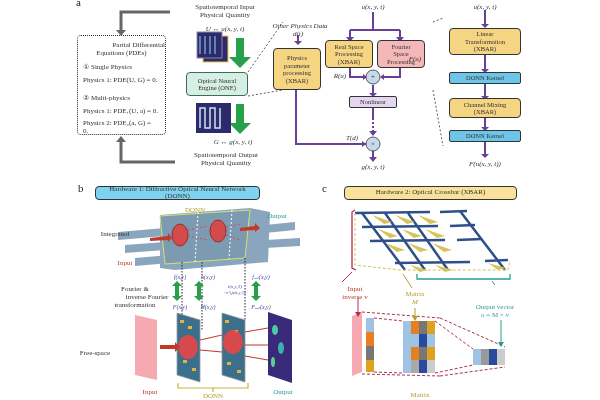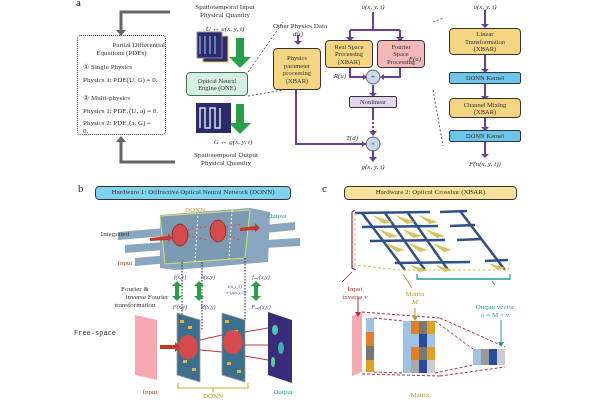--- a/index.html
+++ b/index.html
@@ -105,21 +105,21 @@
     <div>
       <div>Optical Neural</div>
       <div>Engine (ONE)</div>
     </div>
   </div>
 <div class="abs t ital" style="left:188px;top:138px;width:90px;">G ↔ g(x, y, t)</div>
 <div class="abs t" style="left:176px;top:151px;width:100px;">Spatiotemporal Output</div>
 <div class="abs t" style="left:176px;top:159px;width:100px;">Physical Quantity</div>
 
 <div class="abs" style="left:271px;top:20px;width:162px;height:70px;background:#efefef;border:1px solid #999;border-radius:3px;z-index:-1;"></div>
-<div class="abs t" style="left:270px;top:22px;width:60px;">Other Physics Data</div>
+<div class="abs t" style="left:270px;top:22px;width:60px;font-style:italic;">Other Physics Data</div>
 <div class="abs t ital" style="left:270px;top:30px;width:56px;">d(t)</div>
 <div class="box yellow" style="left:273px;top:48px;width:48px;height:42px;">
     <div>
       <div>Physics</div>
       <div>parameter</div>
       <div>processing</div>
       <div>(XBAR)</div>
     </div>
   </div>
 <div class="abs t ital" style="left:343px;top:3px;width:60px;">u(x, y, t)</div>
@@ -158,21 +158,21 @@
 <div class="box yellow" style="left:449px;top:98px;width:72px;height:20px;">
     <div>
       <div>Channel Mixing</div>
       <div>(XBAR)</div>
     </div>
   </div>
 <div class="box blue" style="left:449px;top:130px;width:72px;height:12px;border-radius:2px;">DONN Kernel</div>
 <div class="abs t ital" style="left:455px;top:160px;width:60px;">F(u(x, y, t))</div>
 
 <div class="abs lbl" style="left:78px;top:182px;">b</div>
-<div class="box" style="left:95px;top:186px;width:196px;height:14px;background:#7fd3f0;font-size:7px;">Hardware 1: Diffractive Optical Neural Network (DONN)</div>
+<div class="box" style="left:95px;top:186px;width:165px;height:14px;background:#7fd3f0;font-size:7px;">Hardware 1: Diffractive Optical Neural Network (DONN)</div>
 
 <svg width="600" height="400">
 
   <polygon points="160,215 250,208 270,212 268,262 175,270 160,268" fill="#8aa6bf"></polygon>
   <polygon points="118,232 165,228 165,236 118,240" fill="#8aa6bf"></polygon>
   <polygon points="125,245 165,242 165,250 125,253" fill="#8aa6bf"></polygon>
   <polygon points="135,258 170,255 170,263 135,266" fill="#8aa6bf"></polygon>
   <polygon points="265,225 295,222 295,230 265,233" fill="#8aa6bf"></polygon>
   <polygon points="265,240 300,238 300,246 265,248" fill="#8aa6bf"></polygon>
   <polygon points="160,216 250,210 245,258 165,264" fill="#7c9bb3" stroke="#d4e26a" stroke-width="1"></polygon>
@@ -249,21 +249,21 @@
 <div class="abs t" style="left:112px;top:293px;width:70px;">inverse Fourier</div>
 <div class="abs t" style="left:100px;top:301px;width:70px;">transformation</div>
 <div class="abs t ital" style="left:168px;top:273px;width:24px;font-size:6px;color:#4a4aa0;">f(x,y)</div>
 <div class="abs t ital" style="left:196px;top:273px;width:24px;font-size:6px;color:#4a4aa0;">h(x,y)</div>
 <div class="abs t ital" style="left:220px;top:283px;width:30px;font-size:5px;color:#4a4aa0;">t(x,y,3)</div>
 <div class="abs t ital" style="left:215px;top:289px;width:40px;font-size:4px;color:#4a4aa0;">=e^{jφ(x,y,3)}</div>
 <div class="abs t ital" style="left:246px;top:273px;width:30px;font-size:6px;color:#4a4aa0;">fₒᵤₜ(x,y)</div>
 <div class="abs t ital" style="left:168px;top:303px;width:24px;font-size:6px;color:#4a4aa0;">F(x,y)</div>
 <div class="abs t ital" style="left:196px;top:303px;width:24px;font-size:6px;color:#4a4aa0;">H(x,y)</div>
 <div class="abs t ital" style="left:246px;top:303px;width:30px;font-size:6px;color:#4a4aa0;">Fₒᵤₜ(x,y)</div>
-<div class="abs t" style="left:70px;top:329px;width:50px;font-family:Liberation Mono, monospace;">Free-space</div>
+<div class="abs t" style="left:70px;top:349px;width:50px;">Free-space</div>
 <div class="abs t" style="left:135px;top:388px;width:30px;color:#c0392b;">Input</div>
 <div class="abs t" style="left:268px;top:388px;width:30px;color:#2a9d8f;">Output</div>
 <div class="abs t" style="left:198px;top:392px;width:30px;color:#b89b2b;">DONN</div>
 
 <div class="abs lbl" style="left:322px;top:182px;">c</div>
 <div class="box" style="left:344px;top:186px;width:173px;height:14px;background:#f9e19b;font-size:7px;">Hardware 2: Optical Crossbar (XBAR)</div>
 
 <svg width="600" height="400">
 
   <g stroke="#2f4f8a" stroke-width="2.5">

